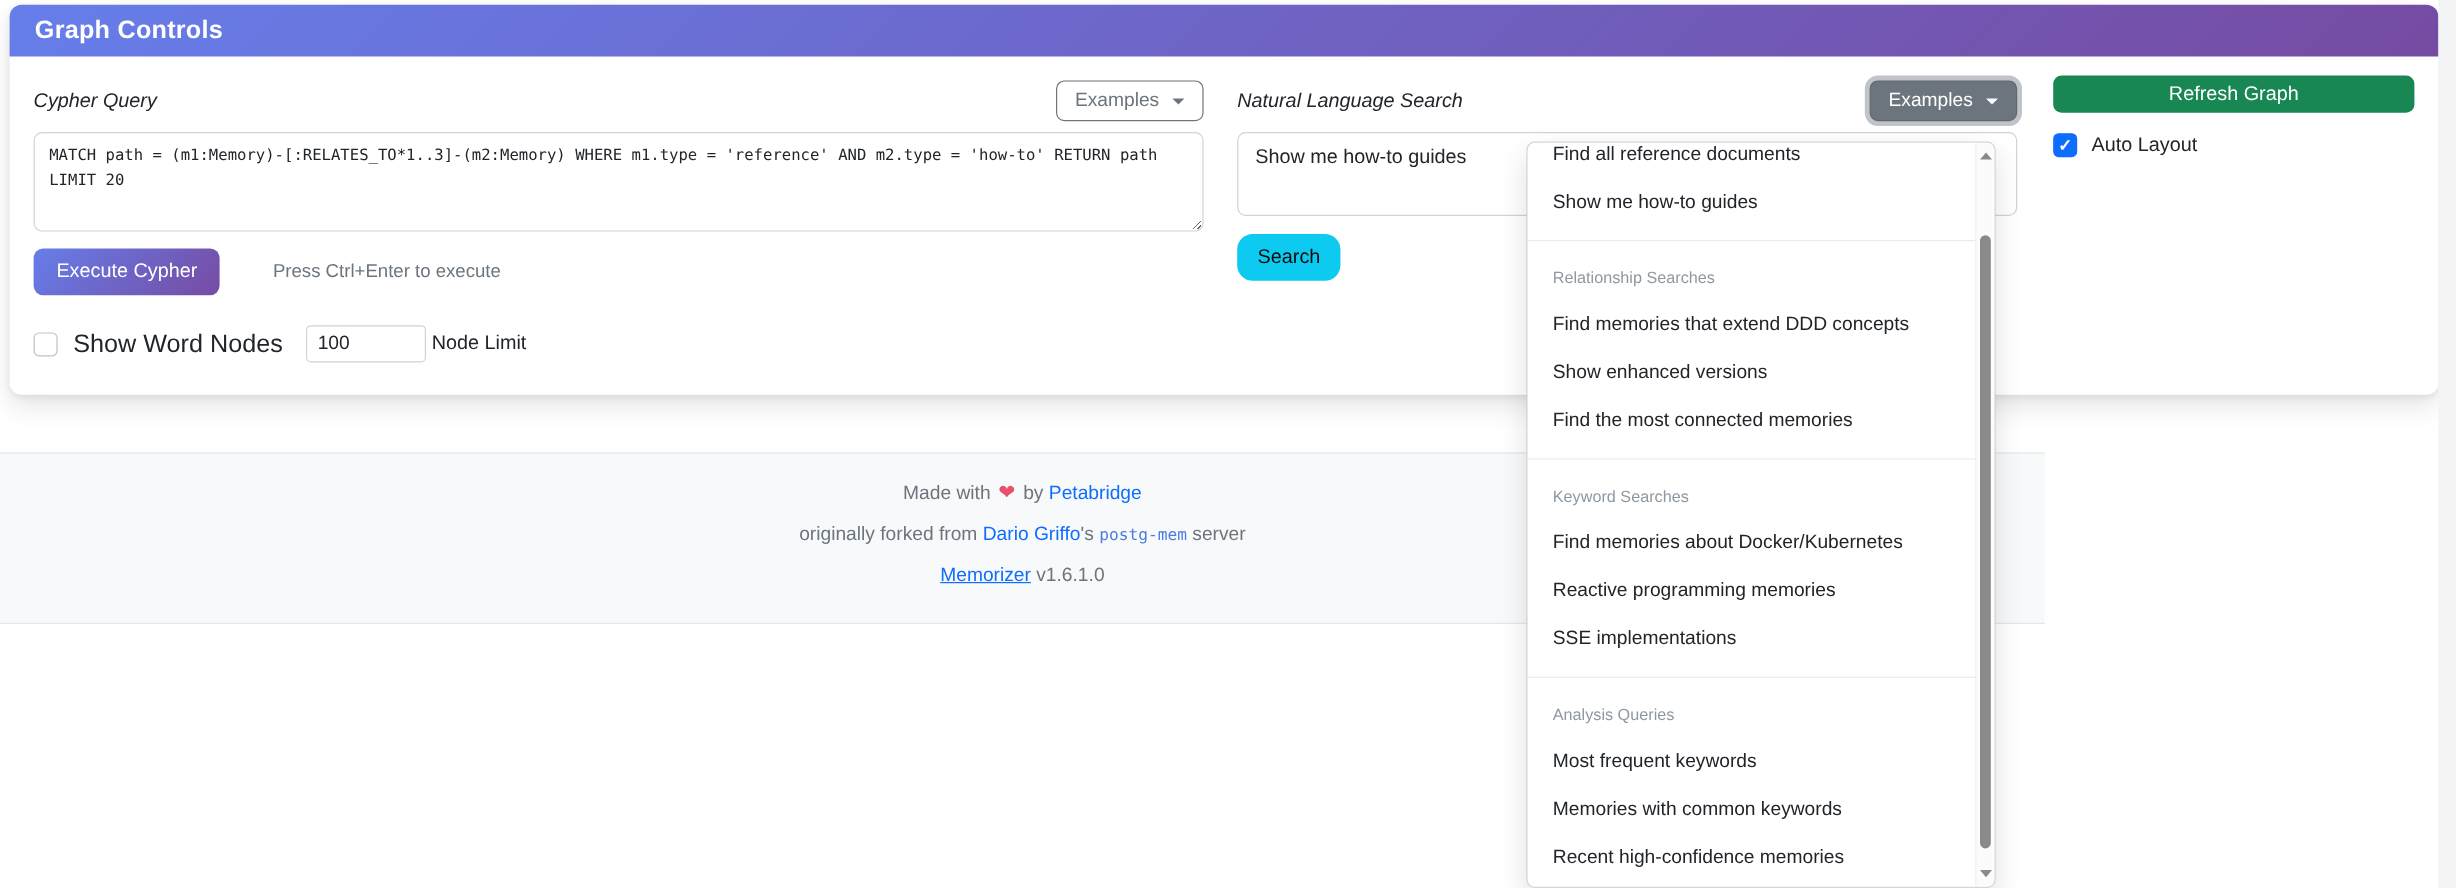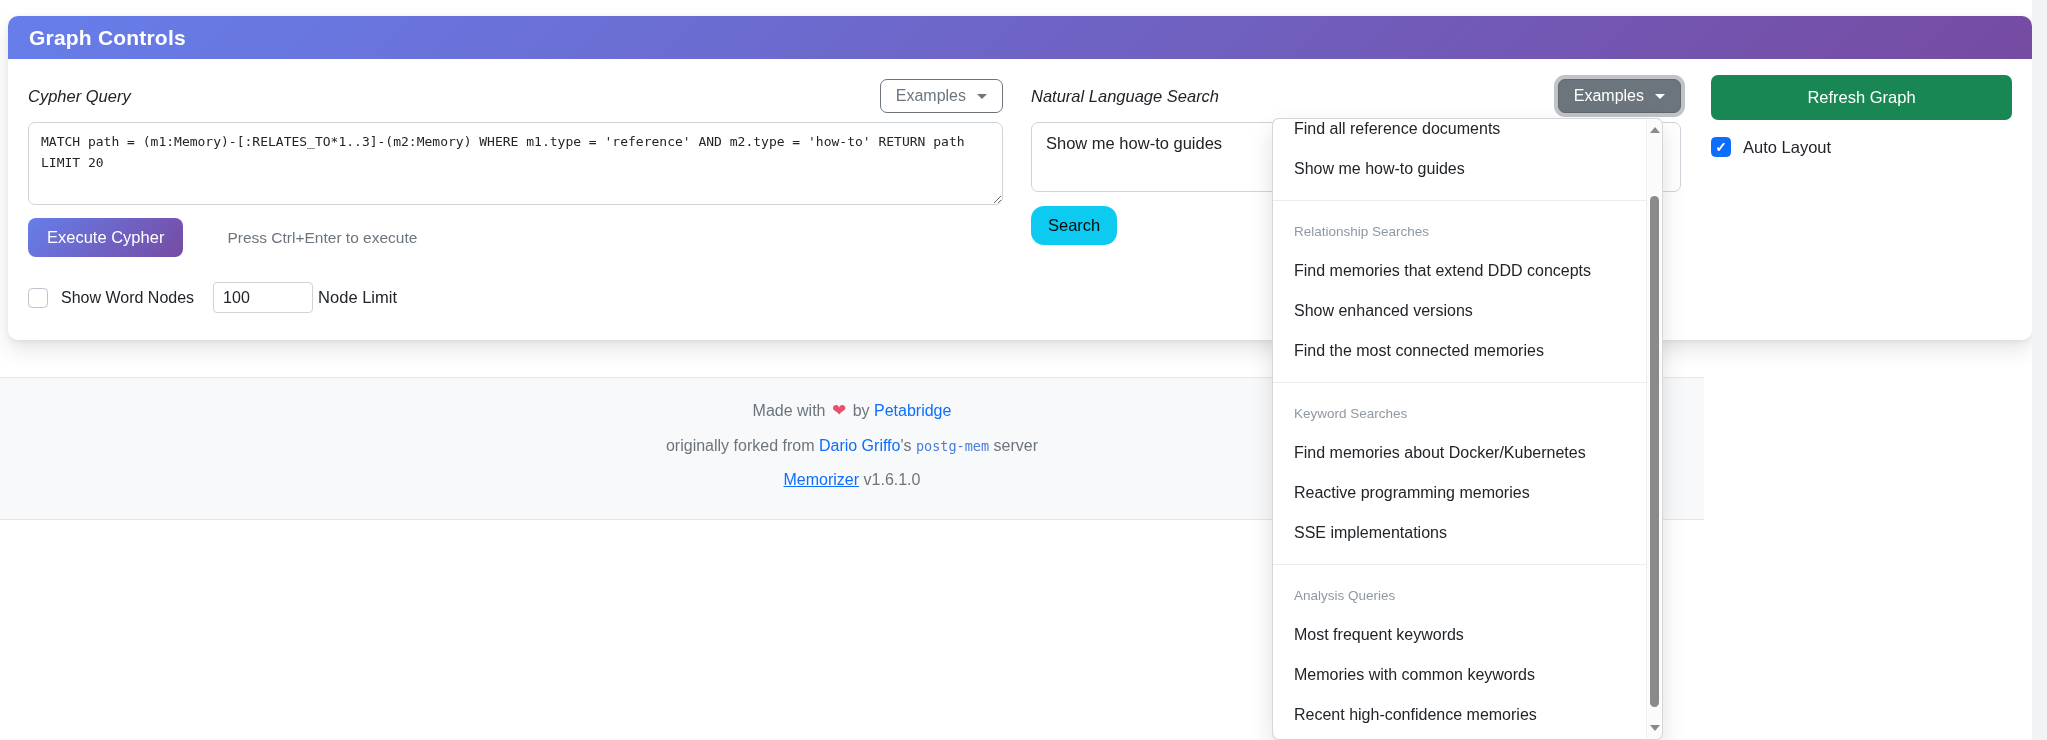--- a/index.html
+++ b/index.html
@@ -9,21 +9,21 @@
     background:#ffffff;
     font-family:"Liberation Sans", sans-serif;
     color:#212529;
   }
 
   
   .page-scrollbar { position:absolute; top:0; right:0; width:15px; height:740px; background:#f1f3f5; z-index:4; }
 
   
   .card {
-    position:absolute; left:8px; top:16px; width:2024px;
+    position:absolute; left:8px; top:4px; width:2024px;
     background:#fff; border-radius:10px;
     box-shadow:0 10px 22px rgba(0,0,0,.10), 0 2px 6px rgba(0,0,0,.06);
     z-index:2;
   }
   .card-header {
     height:43px; border-radius:10px 10px 0 0;
     background:linear-gradient(135deg,#667eea 0%,#764ba2 100%);
     display:flex; align-items:center; padding:0 21px;
     color:#ffffff; font-size:21px; font-weight:600; letter-spacing:.2px;
   }
@@ -63,34 +63,34 @@
   .hint { color:#6c757d; font-size:15.5px; }
 
   .options-row { display:flex; align-items:center; margin-top:25px; }
   .checkbox {
     width:20px; height:20px; border:1px solid #bcc2ca; border-radius:4.5px; background:#fff;
     display:flex; align-items:center; justify-content:center; flex:0 0 auto;
   }
   .checkbox .check-glyph { display:none; }
   .checkbox.checked { background:#0d6efd; border-color:#0d6efd; }
   .checkbox.checked .check-glyph { display:block; color:#fff; font-size:14px; font-weight:700; line-height:1; }
-  .options-row .opt-label { font-size:16px; margin-left:13px;text-align:right; }
+  .options-row .opt-label { font-size:21px; margin-left:13px;text-align:right; }
   .node-limit-input {
     width:100px; height:31px; border:1px solid #ced4da; border-radius:4px;
     padding:2px 9px; font-size:16px; color:#212529; margin-left:19px; font-family:inherit; outline:none;
   }
   .node-limit-label { font-size:16.5px; margin-left:5px; }
 
   .nl-input {
     width:100%; height:70px; resize:none; border:1px solid #ced4da; border-radius:7px;
     padding:11px 14px; font-size:16.5px; color:#212529; font-family:inherit; outline:none;
   }
   .btn-search { background:#0dcaf0; color:#0b0c0c; border:none; padding:10px 17px; font-size:16.5px; border-radius:13px; margin-top:10px; }
 
-  .btn-refresh { width:100%; height:45px; background:#198754; color:#fff; border:none; font-size:16.5px; border-radius:7px; }
+  .btn-refresh { width:100%; height:31px; background:#198754; color:#fff; border:none; font-size:16.5px; border-radius:7px; }
   .auto-row { display:flex; align-items:center; margin-top:17px; }
   .auto-row .opt-label { font-size:16.5px; margin-left:12px; }
 
   
   .dropdown-menu {
     position:absolute; left:1272px; top:118px; width:391px; height:622px;
     background:#fff; border:1px solid rgba(0,0,0,.16); border-radius:7px;
     box-shadow:0 10px 24px rgba(0,0,0,.12);
     overflow:hidden; z-index:10; padding-right:2px;
   }

